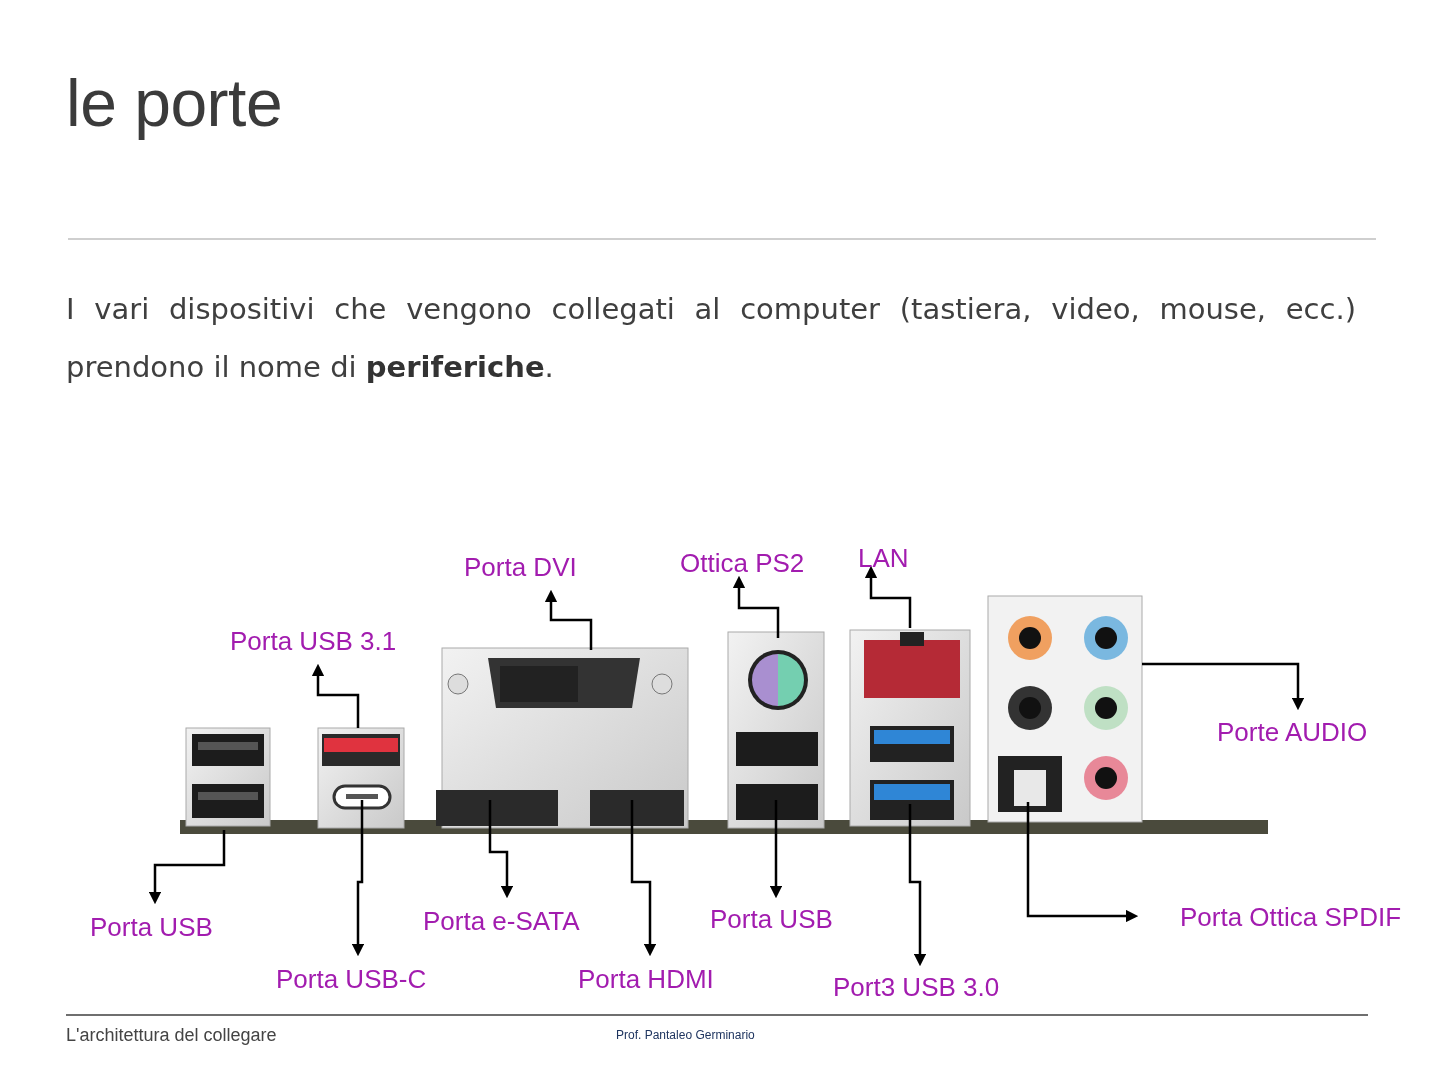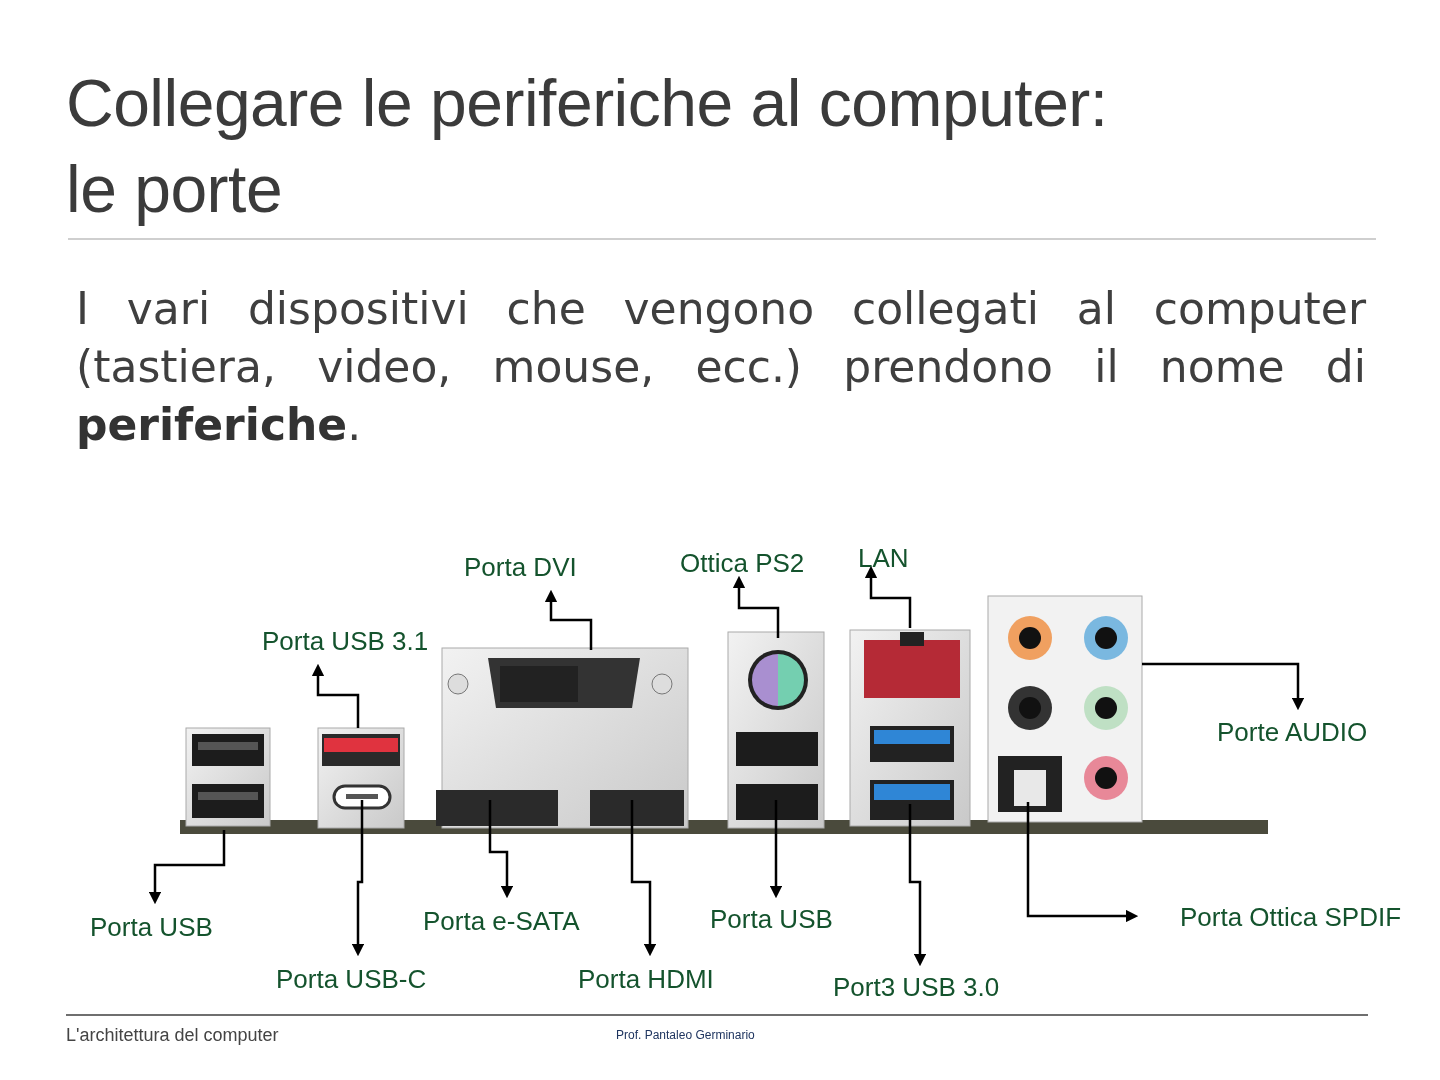--- a/index.html
+++ b/index.html
@@ -1,32 +1,31 @@
 <!DOCTYPE html>
 <html><head>
 <meta charset="utf-8">
 <style>
   html, body { margin:0; padding:0; background:#ffffff; }
   body { width:1440px; height:1080px; position:relative; overflow:hidden; font-family:"Liberation Sans", sans-serif; }
   .title { position:absolute; left:66px; top:60px; font-size:66px; line-height:86px; color:#3b3b3b; font-family:"Liberation Sans", sans-serif; letter-spacing:-0.5px; }
   .title-rule { position:absolute; left:68px; top:238px; width:1308px; height:2px; background:#cfcfcf; }
-  .body-text { position:absolute; left:76px; top:280px; width:1290px; font-family:"DejaVu Sans", sans-serif; font-size:44px; line-height:58px; color:#3f3f3f; text-align:justify; }
+  .body-text { position:absolute; left:66px; top:280px; width:1290px; font-family:"DejaVu Sans", sans-serif; font-size:29px; line-height:58px; color:#3f3f3f; text-align:justify; }
   .body-text p { margin:0; text-align:justify; }
   .body-text b { font-weight:bold; color:#333; }
-  .lbl { position:absolute; color:#14532d; font-family:"Liberation Sans", sans-serif; font-size:26px; white-space:nowrap; }
+  .lbl { position:absolute; color:#a21caf; font-family:"Liberation Sans", sans-serif; font-size:26px; white-space:nowrap; }
   svg.diagram { position:absolute; left:0; top:0; }
   .footer-rule { position:absolute; left:66px; top:1014px; width:1302px; height:2px; background:#6f6f6f; }
   .footer-left { position:absolute; left:66px; top:1025px; font-size:18px; color:#444; font-family:"Liberation Sans", sans-serif; }
   .footer-center { position:absolute; left:616px; top:1028px; font-size:12px; color:#1f3560; font-family:"Liberation Sans", sans-serif; }
 </style>
 </head>
 <body>
 
 <div class="title">
-  <div>Collegare le periferiche al computer:</div>
   <div>le porte</div>
 </div>
 <div class="title-rule"></div>
 
 <div class="body-text">
   <p><span>I vari dispositivi che vengono collegati al computer (tastiera, video, mouse, ecc.) prendono il nome di </span><b>periferiche</b><span>.</span></p>
 </div>
 
 <svg class="diagram" width="1440" height="1080">
   <defs>
@@ -126,25 +125,25 @@
 
     <polyline points="910,804 910,882 920,882 920,960" marker-end="url(#arr)"></polyline>
 
     <polyline points="1028,802 1028,916 1132,916" marker-end="url(#arr)"></polyline>
   </g>
 </svg>
 
 <div class="lbl" style="left:464px; top:552px;">Porta DVI</div>
 <div class="lbl" style="left:680px; top:548px;">Ottica PS2</div>
 <div class="lbl" style="left:858px; top:543px;">LAN</div>
-<div class="lbl" style="left:230px; top:626px;margin-left:32px;">Porta USB 3.1</div>
+<div class="lbl" style="left:230px; top:626px;">Porta USB 3.1</div>
 <div class="lbl" style="left:1217px; top:717px;">Porte AUDIO</div>
 <div class="lbl" style="left:90px; top:912px;">Porta USB</div>
 <div class="lbl" style="left:276px; top:964px;">Porta USB-C</div>
 <div class="lbl" style="left:423px; top:906px;">Porta e-SATA</div>
 <div class="lbl" style="left:578px; top:964px;">Porta HDMI</div>
 <div class="lbl" style="left:710px; top:904px;">Porta USB</div>
 <div class="lbl" style="left:833px; top:972px;">Port3 USB 3.0</div>
 <div class="lbl" style="left:1180px; top:902px;">Porta Ottica SPDIF</div>
 
 <div class="footer-rule"></div>
-<div class="footer-left">L'architettura del computer</div>
+<div class="footer-left">L'architettura del collegare</div>
 <div class="footer-center">Prof. Pantaleo Germinario</div>
 
 </body></html>

